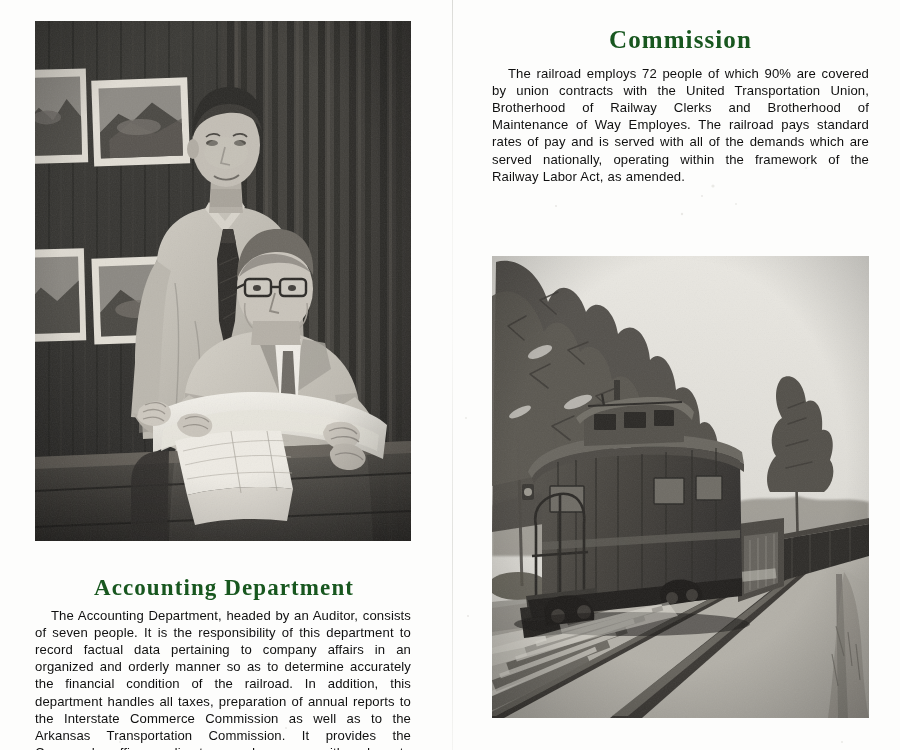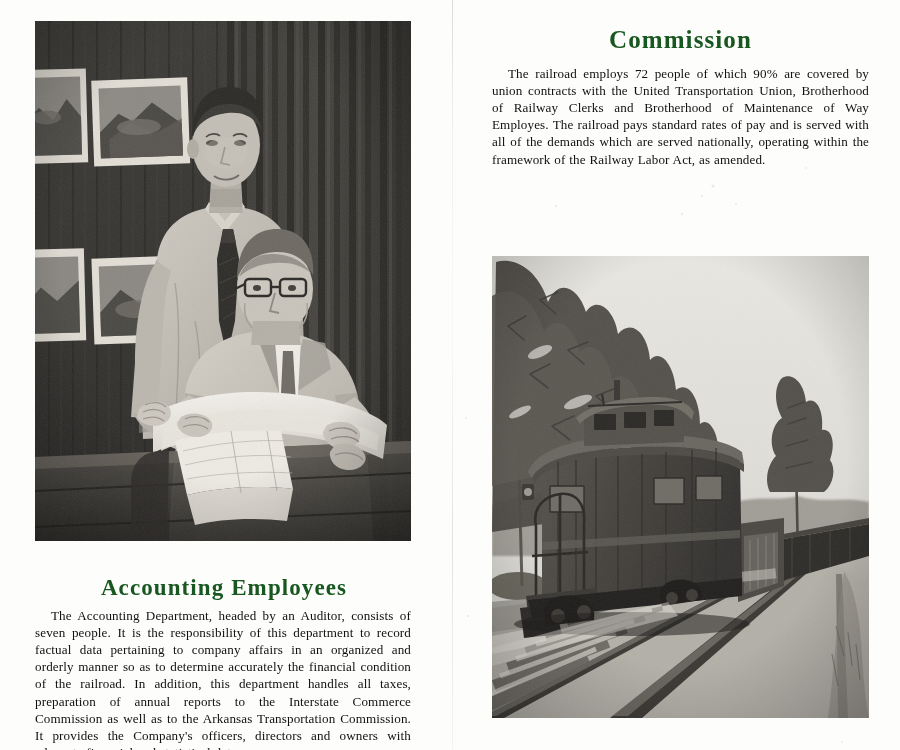--- a/index.html
+++ b/index.html
@@ -73,21 +73,21 @@
     position: absolute;
     left: 0;
     top: 558px;
     width: 378px;
     font-size: 23px;
     line-height: 30px;
   }
 
   
   .body-text {
-    font-family: Liberation Serif, serif;
+    font-family: Liberation Sans, sans-serif;
     font-size: 13.1px;
     line-height: 17.1px;
     color: #101010;
     text-align: justify;
     text-indent: 16px;
     letter-spacing: .12px;
     word-spacing: .4px;
   }
   #employees-text {
     position: absolute;
@@ -416,21 +416,21 @@
           </g>
         </g>
 
         <path d="M96 462 C96 442 108 430 126 430 L134 430 L132 520 L96 520 Z" fill="#2f2d2a" opacity="0.85"></path>
 
         <rect width="376" height="520" fill="url(#vign)"></rect>
         <rect width="376" height="520" filter="url(#grainA)" opacity="0.55"></rect>
       </svg>
     </div>
 
-    <h1 class="heading" id="accounting-heading">Accounting Employees</h1>
+    <h1 class="heading" id="accounting-heading">Accounting Department</h1>
 
     <p class="body-text" id="accounting-text">The Accounting Department, headed by an Auditor, consists of seven people. It is the responsibility of this department to record factual data pertaining to company affairs in an organized and orderly manner so as to determine accurately the financial condition of the railroad. In addition, this department handles all taxes, preparation of annual reports to the Interstate Commerce Commission as well as to the Arkansas Transportation Commission. It provides the Company's officers, directors and owners with adequate financial and statistical data.</p>
   </div>
 
   <div class="gutter"></div>
 
   <div class="col-right">
 
     <h1 class="heading" id="employees-heading">Commission</h1>
 

